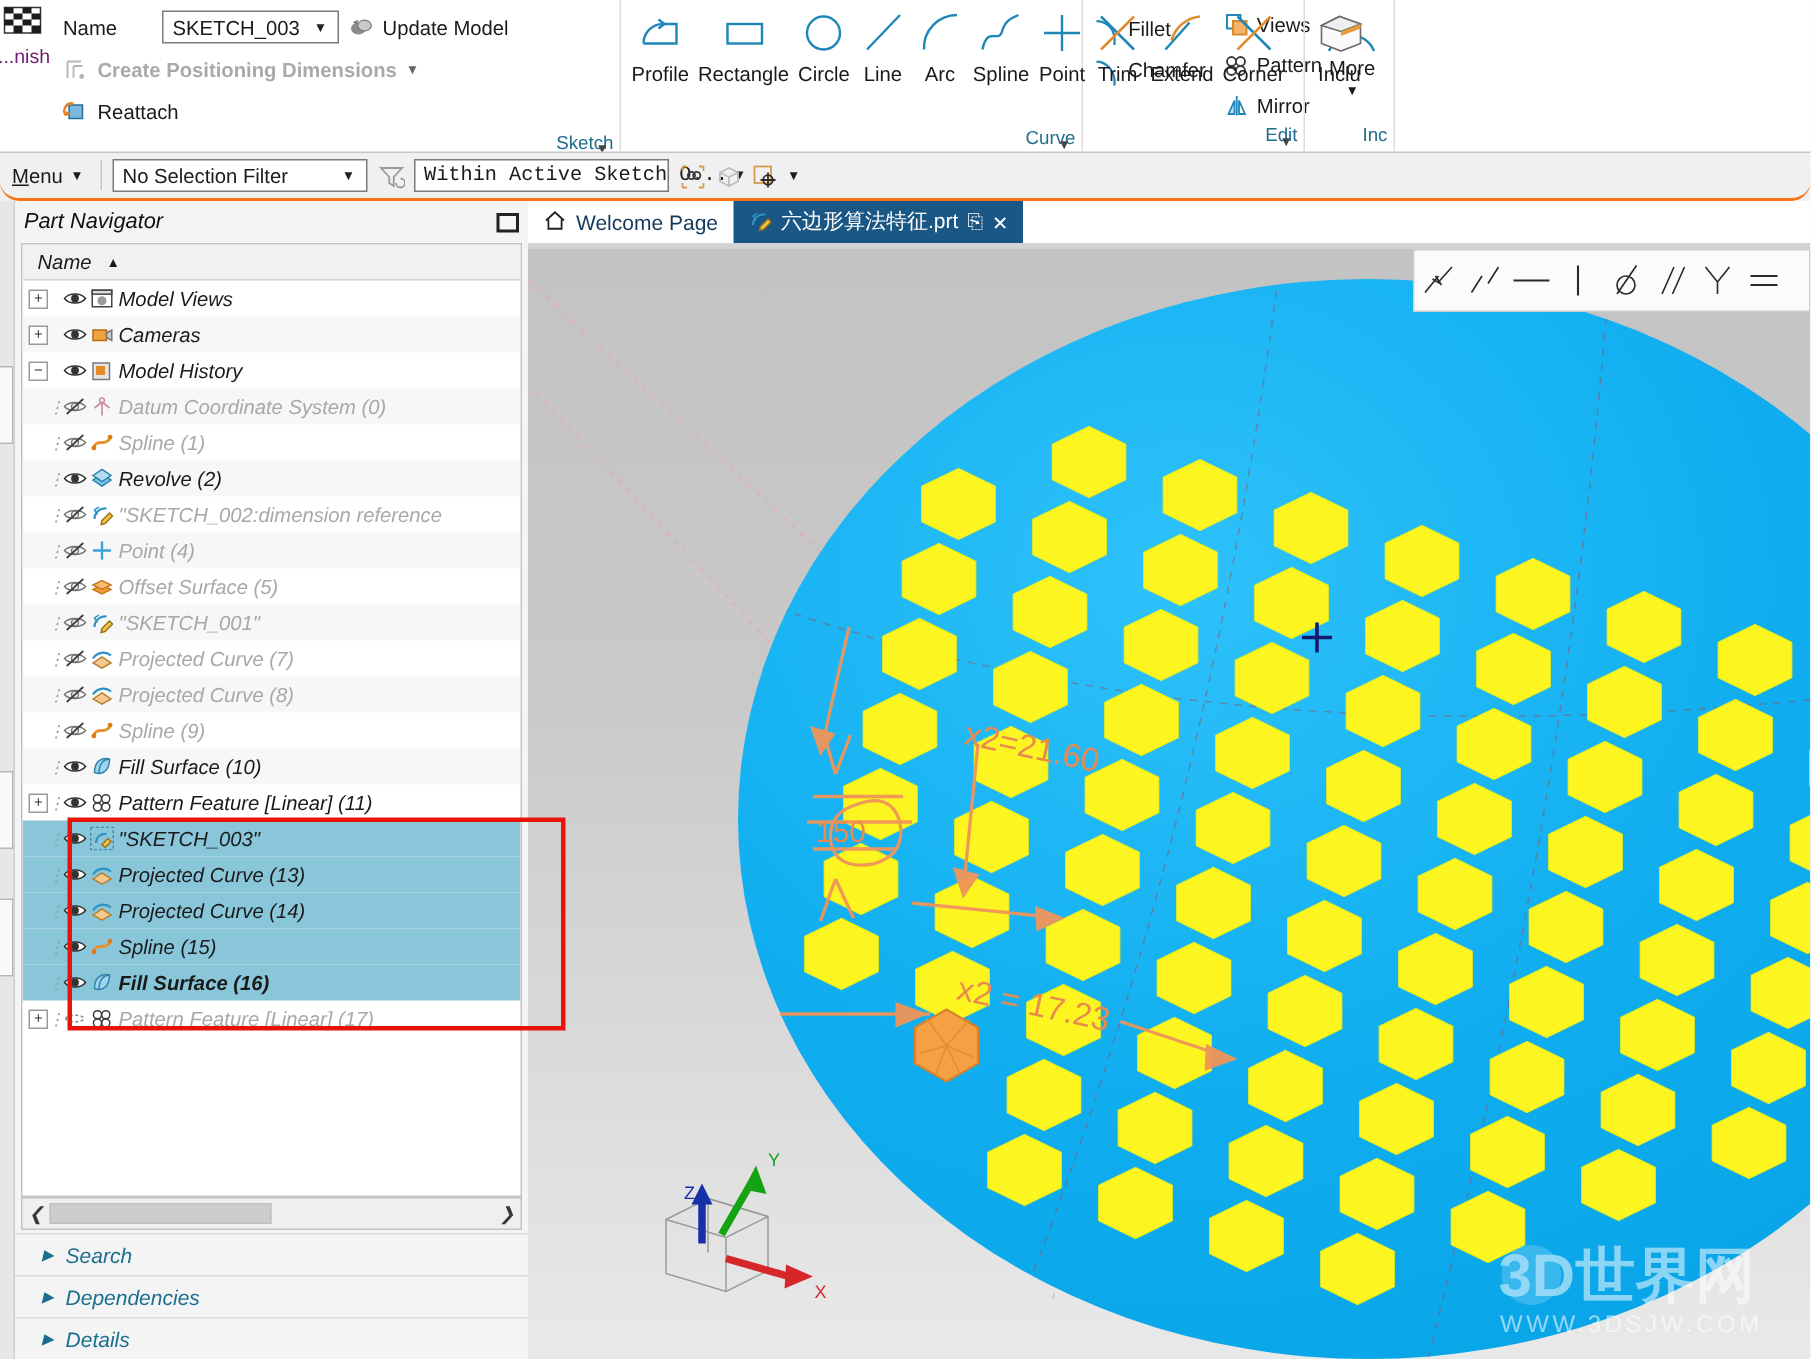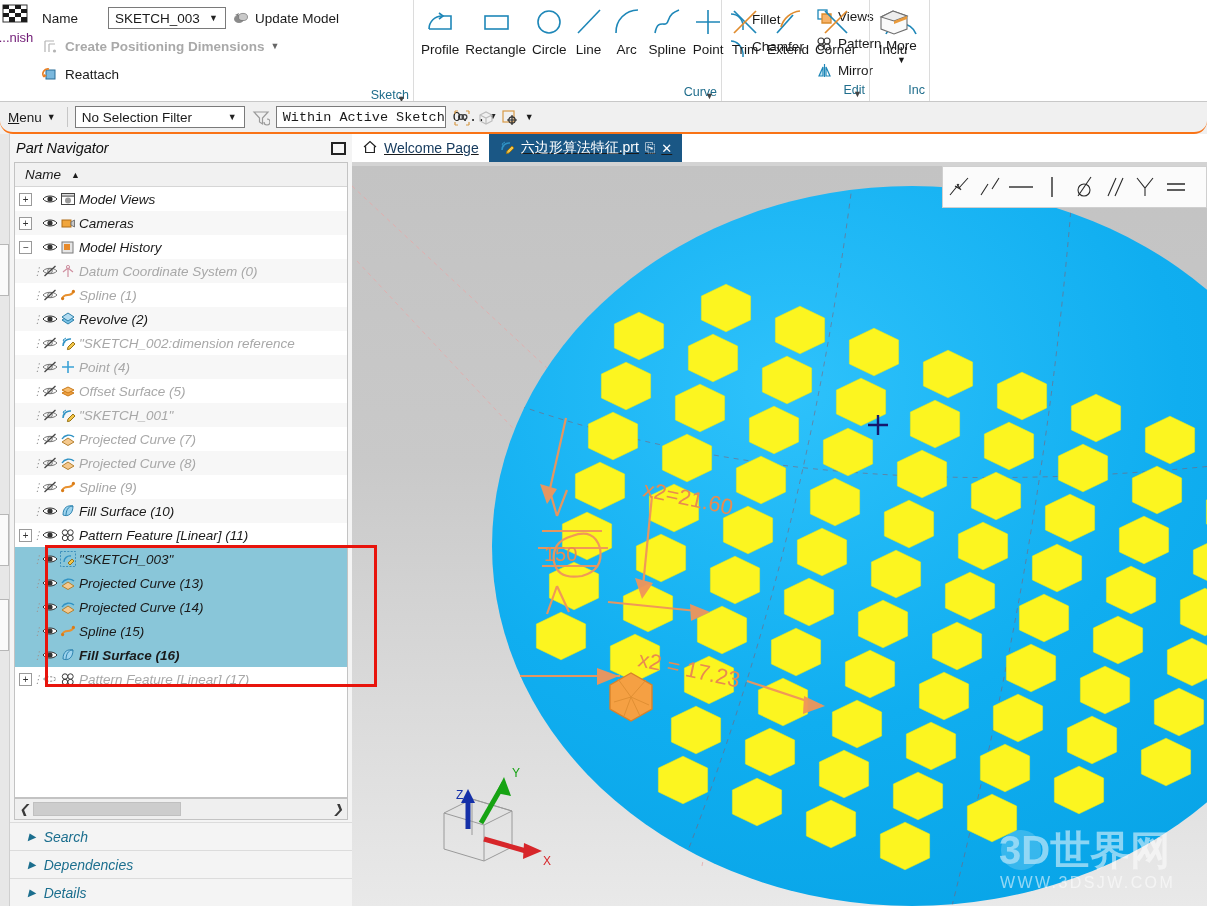--- a/index.html
+++ b/index.html
@@ -107,21 +107,21 @@
              background:#efefef; display:flex; align-items:center; }
   .sbtn { width:18px; text-align:center; font-size:12px; color:#3a3a3a; }
   #hthumb { height:14px; background:#cdcdcd; border:1px solid #c0c0c0; }
   .acc { height:28px; border-top:1px solid #dcdcdc; display:flex; align-items:center;
          gap:8px; padding-left:18px; font-size:14px; color:#1b6e8e; }
   .acc .tri { font-size:10px; }
   
   #viewport { position:absolute; left:352px; top:134px; width:855px; height:772px;
               overflow:hidden; background:#ffffff; }
   #tabbar { position:absolute; left:0; top:0; width:855px; height:28px;
-            background:#ffffff; display:flex; align-items:stretch;text-decoration:underline; }
+            background:#ffffff; display:flex; align-items:stretch; }
   .dtab { display:flex; align-items:center; gap:6px; padding:0 9px; font-size:14px;
           border:1px solid transparent; }
   .dtab.inactive { color:#14395c; }
   .dtab.active { background:#1a5785; color:#ffffff; }
   .dtab .cl { font-size:13px; }
   #tabunder { position:absolute; left:0; top:28px; width:855px; height:4px;
               background:#d3d3d3; }
   #canvas { position:absolute; left:0; top:32px; width:855px; height:740px;
             background:linear-gradient(180deg,#c3c3c3 0%,#c9c9c9 40%,#e9e9e9 100%);
             overflow:hidden; }

